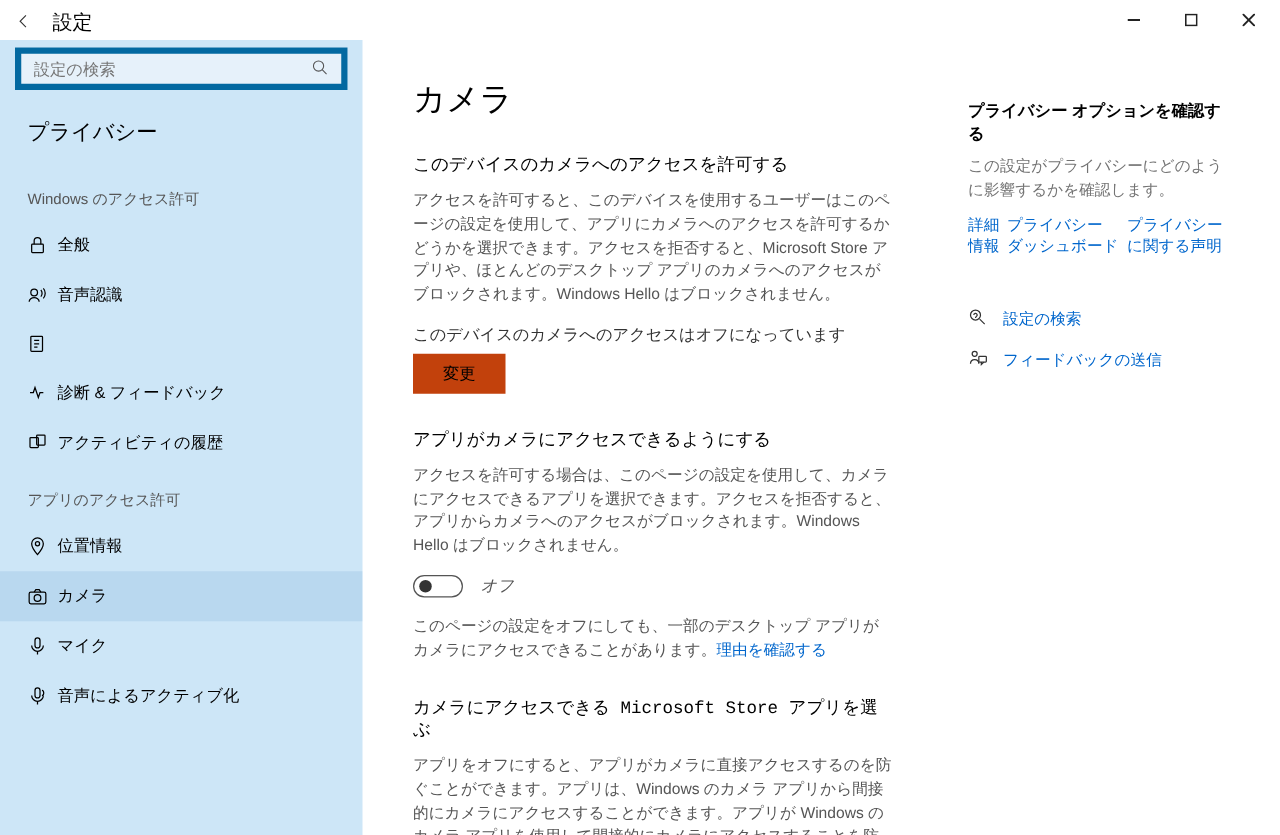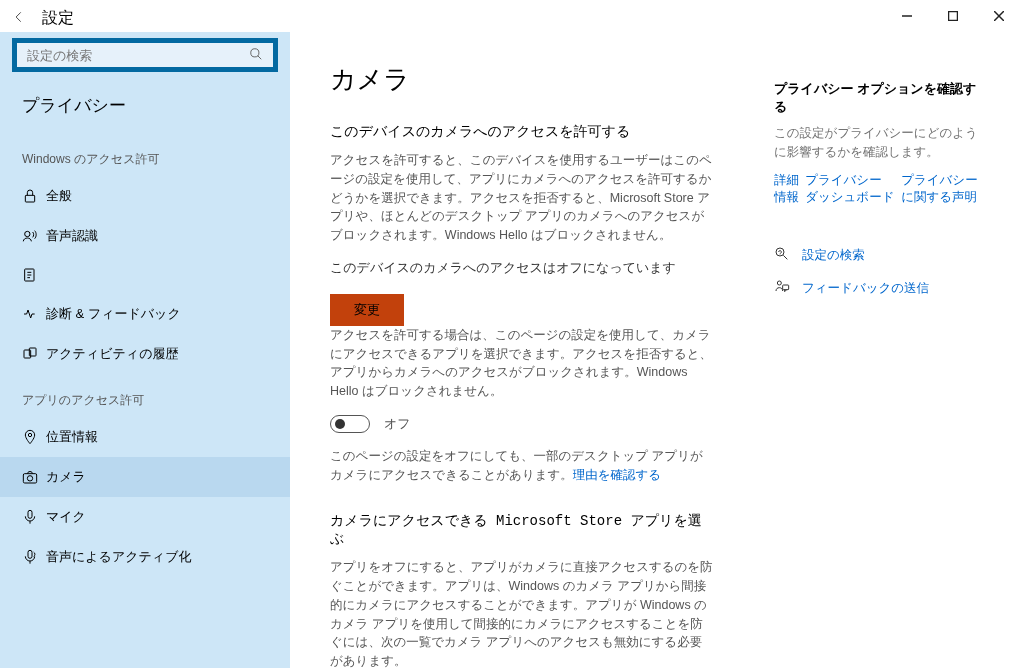--- a/index.html
+++ b/index.html
@@ -24,23 +24,23 @@
     .nav-item { display: flex; align-items: center; gap: 8px; padding: 11px 18px 11px 22px; font-size: 13px; }
     .nav-item.active { background: #b9d8ef; }
     .nav-item .icon { width: 16px; display: flex; align-items: center; justify-content: center; }
     .content-wrap { flex: 1; display: flex; overflow-y: auto; padding: 30px 40px 20px 40px; gap: 60px; }
     .main { flex: 1; max-width: 440px; }
     .aside { width: 210px; padding-top: 18px; }
     .page-title { font-size: 26px; font-weight: 400; margin-bottom: 26px; }
     .section-title { font-size: 14px; font-weight: 400; margin-bottom: 10px; margin-top: 28px; font-family: Liberation Mono, monospace; }
     .section-title:first-of-type { margin-top: 0; }
     .body-text { font-size: 12.5px; color: #555; line-height: 1.5; margin-bottom: 14px; }
-    .status-text { font-size: 13px; color: #333; margin-bottom: 17px; }
+    .status-text { font-size: 13px; color: #333; margin-bottom: 6px; }
     .change-btn { background: #c2410c; border: none; padding: 7px 24px; font-size: 13px; }
-    .toggle-row { display: flex; align-items: center; gap: 14px; margin-bottom: 14px; }
+    .toggle-row { display: flex; align-items: center; gap: 14px; margin-bottom: 14px; font-style: italic; }
     .toggle { width: 40px; height: 18px; border: 1px solid #555; border-radius: 10px; position: relative; background: #fff; }
     .toggle .knob { position: absolute; width: 10px; height: 10px; background: #333; border-radius: 50%; top: 3px; left: 4px; }
     .toggle-label { font-size: 13px; color: #555; }
     .link { color: #0066cc; font-size: 12.5px; }
     .link-inline { color: #0066cc; }
     .aside-title { font-size: 13px; font-weight: 600; margin-bottom: 8px; }
     .aside-text { font-size: 12.5px; color: #737373; line-height: 1.5; margin-bottom: 10px; }
     .aside-links { display: flex; flex-direction: row; gap: 4px; margin-bottom: 40px; }
     .aside-help { display: flex; align-items: center; gap: 12px; margin-bottom: 14px; }
     .aside-help .help-icon { color: #333; font-size: 14px; width: 16px; }
@@ -190,20 +190,21 @@
 
     <div class="content-wrap">
       <div class="main">
         <h1 class="page-title">カメラ</h1>
 
         <h2 class="section-title">このデバイスのカメラへのアクセスを許可する</h2>
         <p class="body-text">アクセスを許可すると、このデバイスを使用するユーザーはこのページの設定を使用して、アプリにカメラへのアクセスを許可するかどうかを選択できます。アクセスを拒否すると、Microsoft Store アプリや、ほとんどのデスクトップ アプリのカメラへのアクセスがブロックされます。Windows Hello はブロックされません。</p>
         <p class="status-text">このデバイスのカメラへのアクセスはオフになっています</p>
         <button class="change-btn">変更</button>
 
+        <h2 class="section-title">アプリがカメラにアクセスできるようにする</h2>
         <p class="body-text">アクセスを許可する場合は、このページの設定を使用して、カメラにアクセスできるアプリを選択できます。アクセスを拒否すると、アプリからカメラへのアクセスがブロックされます。Windows Hello はブロックされません。</p>
         <div class="toggle-row">
           <div class="toggle">
               <div class="knob"></div>
             </div>
           <span class="toggle-label">オフ</span>
         </div>
         <p class="body-text">
           <span>このページの設定をオフにしても、一部のデスクトップ アプリがカメラにアクセスできることがあります。</span><a class="link-inline">理由を確認する</a>
         </p>

